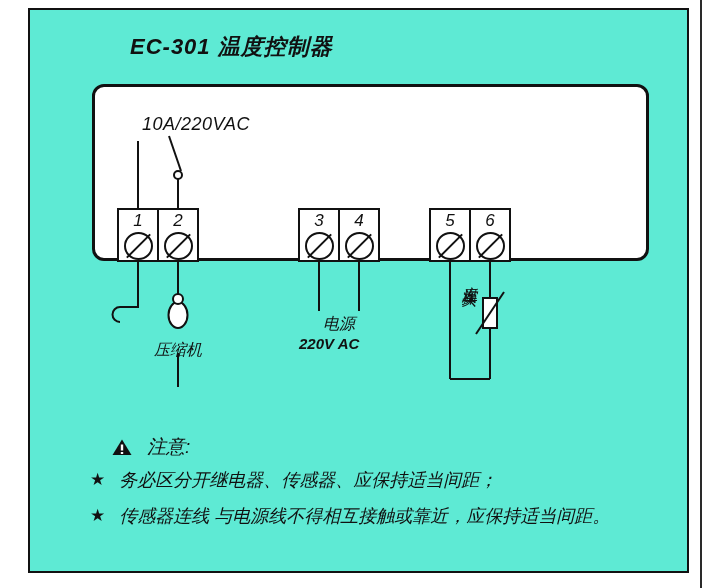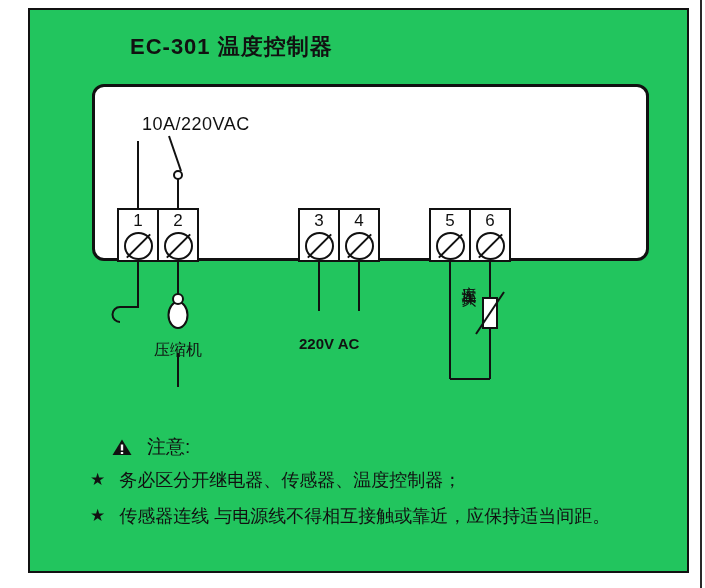--- a/index.html
+++ b/index.html
@@ -3,21 +3,21 @@
 <meta charset="utf-8">
 <style>
   html,body { margin:0; padding:0; background:#fff; }
   .page {
     position:relative; width:705px; height:588px; background:#fff;
     font-family:"Liberation Sans","DejaVu Sans",sans-serif; color:#111;
     overflow:hidden;
   }
   .frame {
     position:absolute; left:28px; top:8px; width:657px; height:561px;
-    border:2px solid #111; background:#22c55e;
+    border:2px solid #111; background:#5eead4;font-style:italic;
   }
   .edge-line { position:absolute; left:700px; top:0; width:2px; height:588px; background:#2a2a2a; }
   .title { position:absolute; left:100px; top:22px; font-size:22px; font-weight:700; letter-spacing:1px; }
   .controller {
     position:absolute; left:62px; top:74px; width:557px; height:177px;
     border:3px solid #111; border-radius:12px; background:#fff; box-sizing:border-box;
   }
   .wires { position:absolute; left:0; top:0; width:705px; height:588px; pointer-events:none; }
   .wires .ln { stroke:#111; stroke-width:2; fill:none; }
   .wires .shape { stroke:#111; stroke-width:2; fill:#fff; }
@@ -121,35 +121,36 @@
         <span class="tnum">5</span>
         <span class="screw"></span>
       </div>
       <div class="tcell">
         <span class="tnum">6</span>
         <span class="screw"></span>
       </div>
     </div>
 
     <div class="lbl lbl-compressor">压缩机</div>
+    <div class="lbl lbl-power">电源</div>
     <div class="lbl lbl-voltage">220V AC</div>
     <div class="lbl lbl-probe">库温探头</div>
 
     <div class="warn-row">
       <svg width="20" height="18">
         <polygon points="10,1.5 19.5,17 0.5,17" fill="#111"></polygon>
         <rect x="8.8" y="6.5" width="2.4" height="6" fill="#fff"></rect>
         <rect x="8.8" y="14" width="2.4" height="2" fill="#fff"></rect>
       </svg>
       <span class="warn-heading">注意:</span>
     </div>
 
     <div class="note-line note-1">
       <span class="note-star">★</span>
-      <span>务必区分开继电器、传感器、温度控制器；</span>
+      <span>务必区分开继电器、传感器、应保持适当间距；</span>
     </div>
     <div class="note-line note-2">
       <span class="note-star">★</span>
       <span>传感器连线 与电源线不得相互接触或靠近，应保持适当间距。</span>
     </div>
 
   </div>
 
   <div class="edge-line"></div>
 </div>

